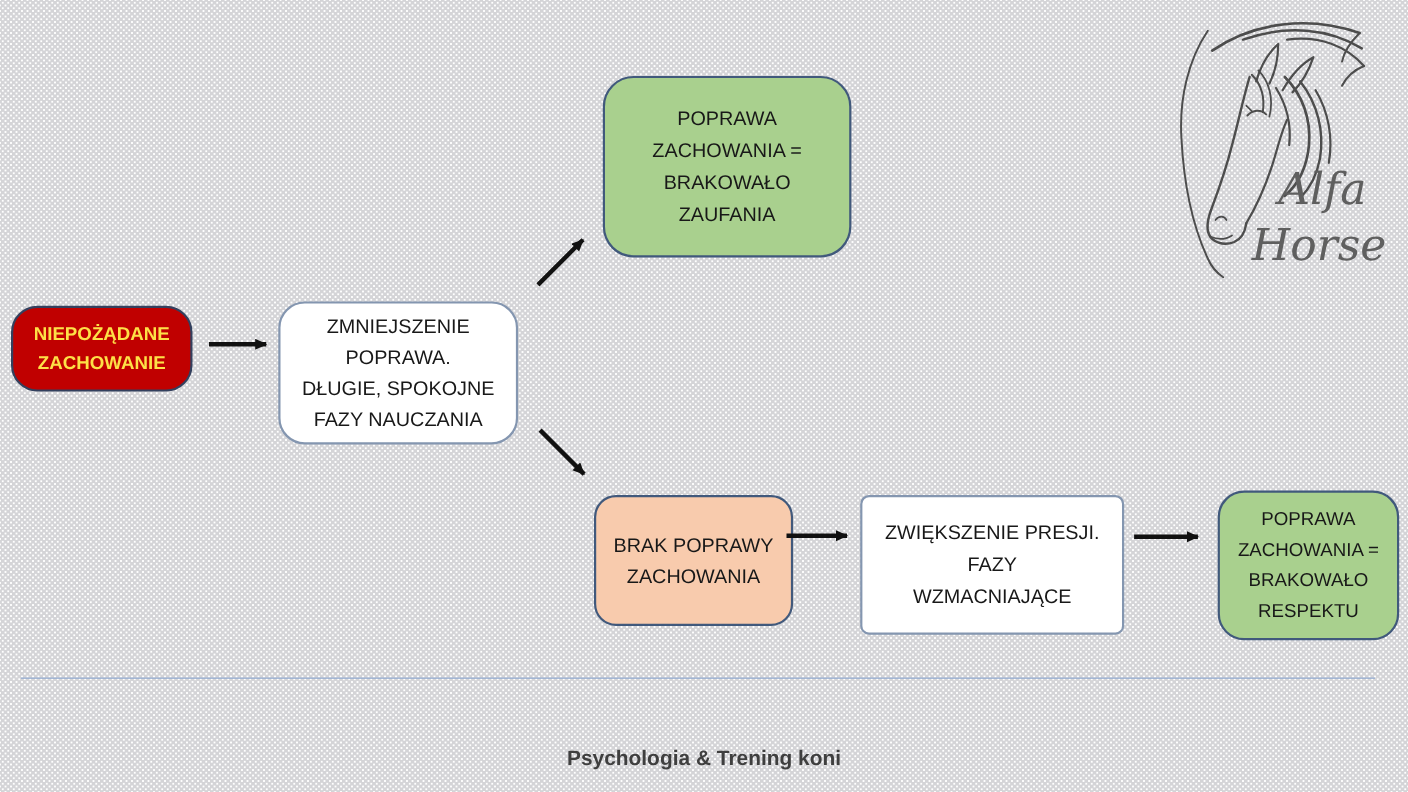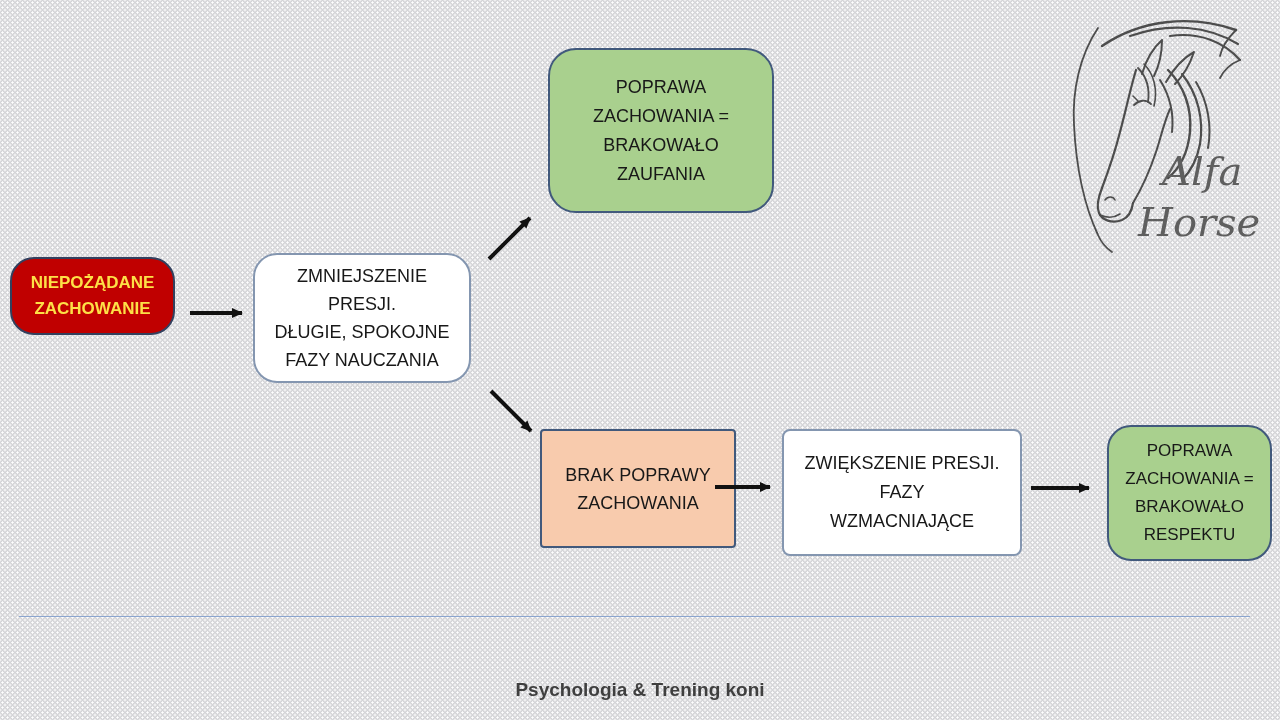--- a/index.html
+++ b/index.html
@@ -17,40 +17,41 @@
       radial-gradient(circle, #ffffff 0.9px, rgba(255,255,255,0) 1.3px);
     background-size: 5px 5px, 5px 5px;
     background-position: 0 0, 2.5px 2.5px;
   }
   .node {
     position: absolute;
     display: flex; align-items: center; justify-content: center;
     text-align: center;
     box-sizing: border-box;
     color: #181818;
+    margin-top: 21px;
   }
   .node span { white-space: pre-line; display: block; }
   #node-red {
     left: 10px; top: 257px; width: 165px; height: 78px;
     background: #c00000; border: 2px solid #33405e; border-radius: 24px;
     color: #fde047; font-weight: bold; font-size: 17px; line-height: 26px;
   }
   #node-white1 {
     left: 253px; top: 253px; width: 218px; height: 130px;
     background: #ffffff; border: 2px solid #8496b0; border-radius: 24px;
     font-size: 18px; line-height: 28px;
   }
   #node-green1 {
     left: 548px; top: 48px; width: 226px; height: 165px;
     background: #a9d08e; border: 2px solid #41597c; border-radius: 28px;
     font-size: 18px; line-height: 29px;
   }
   #node-orange {
-    left: 540px; top: 429px; width: 196px; height: 119px;
-    background: #f8cbad; border: 2px solid #41597c; border-radius: 4px;
+    left: 540px; top: 429px; width: 181px; height: 119px;
+    background: #f8cbad; border: 2px solid #41597c; border-radius: 20px;
     font-size: 18px; line-height: 28px;
   }
   #node-white2 {
     left: 782px; top: 429px; width: 240px; height: 127px;
     background: #ffffff; border: 2px solid #8496b0; border-radius: 8px;
     font-size: 18px; line-height: 29px;
   }
   #node-green2 {
     left: 1107px; top: 425px; width: 165px; height: 136px;
     background: #a9d08e; border: 2px solid #41597c; border-radius: 24px;
@@ -86,21 +87,21 @@
 
 <div id="slide">
 
   <div class="node" id="node-red">
     <span>NIEPOŻĄDANE
 ZACHOWANIE</span>
   </div>
 
   <div class="node" id="node-white1">
     <span>ZMNIEJSZENIE
-PRESJI.
+POPRAWA.
 DŁUGIE, SPOKOJNE
 FAZY NAUCZANIA</span>
   </div>
 
   <div class="node" id="node-green1">
     <span>POPRAWA
 ZACHOWANIA =
 BRAKOWAŁO
 ZAUFANIA</span>
   </div>

